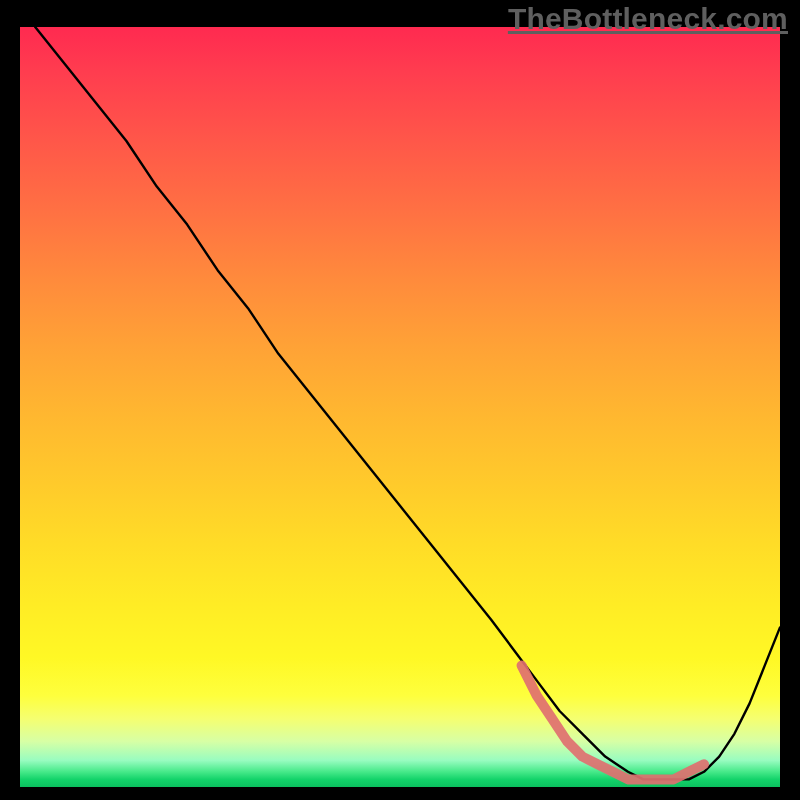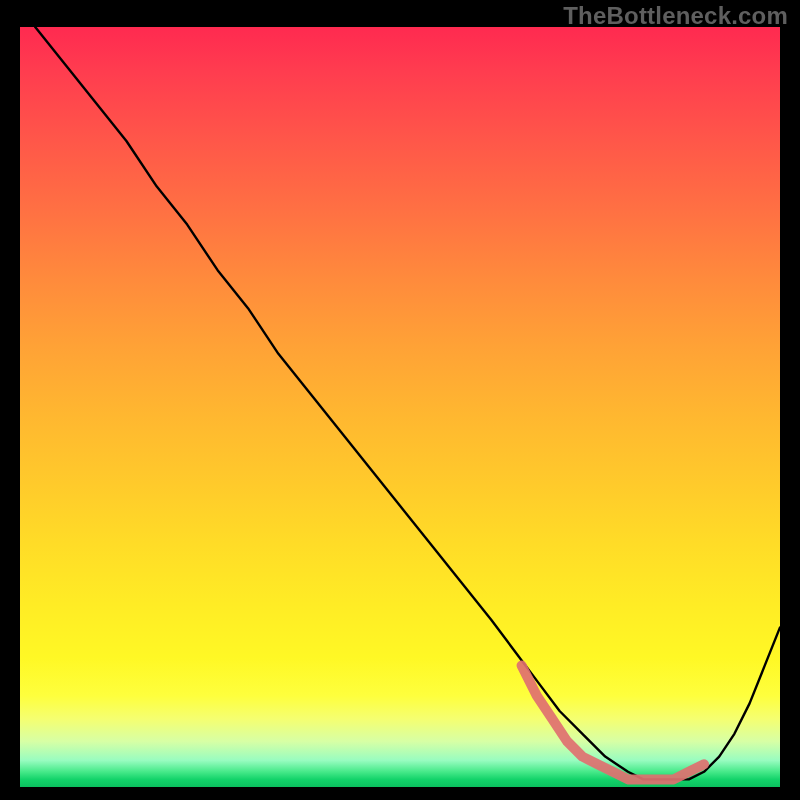--- a/index.html
+++ b/index.html
@@ -14,25 +14,26 @@
   .frame {
     position: relative;
     width: 800px;
     height: 800px;
     background: #000000;
   }
   .watermark {
     position: absolute;
     top: 2px;
     right: 12px;
-    font-size: 24px;
+    font-size: 30px;
     font-weight: 600;
     color: #5f5f5f;
     letter-spacing: 0.2px;
     z-index: 5;
+    text-decoration: underline;
   }
   .plot {
     position: absolute;
     left: 20px;
     top: 27px;
     width: 760px;
     height: 760px;
     background: linear-gradient(
       to bottom,
       #ff2a50 0%,

